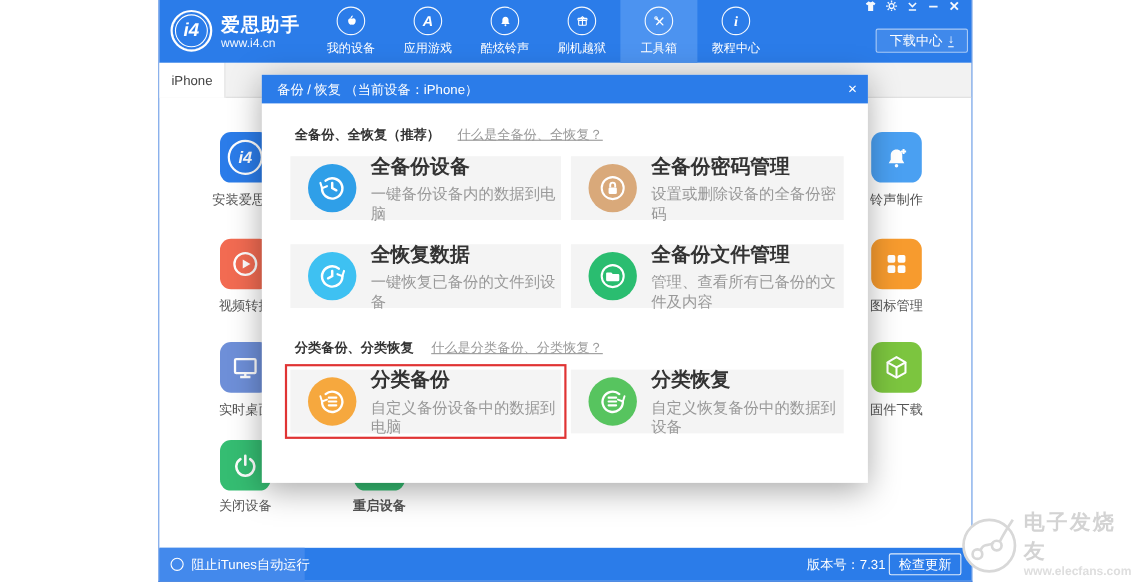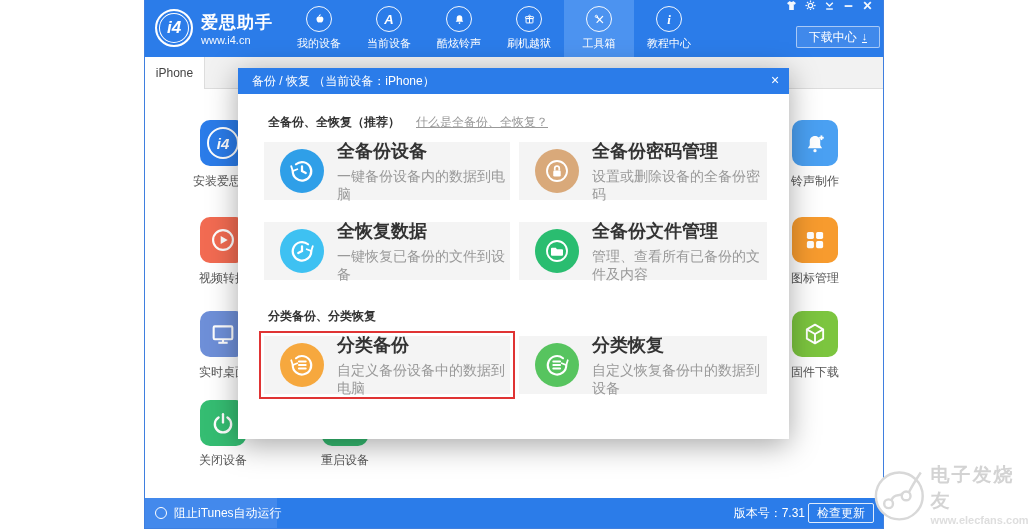--- a/index.html
+++ b/index.html
@@ -121,21 +121,21 @@
             <svg width="16" height="16" viewBox="0 0 24 24">
                 <path fill="#fff" d="M15.6 8.3c-.9 0-1.6.5-2.1.5s-1.3-.5-2.1-.5c-1.7 0-3.2 1.5-3.2 3.6 0 2.5 1.9 5.4 3.3 5.4.6 0 1.1-.4 1.9-.4s1.2.4 1.9.4c1.5 0 3.3-2.9 3.3-5.4 0-2.1-1.4-3.6-3-3.6zM13.7 7.3c.6-.7 1-1.6.9-2.6-.8.1-1.8.6-2.3 1.3-.5.6-.9 1.6-.8 2.5.9.1 1.7-.5 2.2-1.2z"></path>
               </svg>
           </span>
           <span class="nav-label">我的设备</span>
         </div>
         <div class="nav-item">
           <span class="nicon">
             <span class="glyph">A</span>
           </span>
-          <span class="nav-label">当前设备</span>
+          <span class="nav-label">应用游戏</span>
         </div>
         <div class="nav-item">
           <span class="nicon">
             <svg width="15" height="15" viewBox="0 0 24 24">
                 <path fill="#fff" d="M12 5c-2.8 0-4.5 2-4.5 4.5V13l-1.6 2.6h12.2L16.5 13V9.5C16.5 7 14.8 5 12 5z"></path>
                 <circle fill="#fff" cx="12" cy="17.6" r="1.4"></circle>
               </svg>
           </span>
           <span class="nav-label">酷炫铃声</span>
         </div>
@@ -243,21 +243,21 @@
           </svg>
       </div>
       <div class="tool-label" style="left:28px; top:363px;">关闭设备</div>
 
       <div class="tool-icon ti-restart" style="left:177px; top:311px;">
         <svg width="28" height="28" viewBox="0 0 24 24" fill="none" stroke="#fff" stroke-width="2" stroke-linecap="round">
             <path d="M17.5 13.5a6 6 0 1 1-1.6-5.6"></path>
             <polyline points="16.2,4.5 16.6,8.2 13,8" fill="none" stroke-width="1.6"></polyline>
           </svg>
       </div>
-      <div class="tool-label" style="left:150px; top:363px;">重启设备</div>
+      <div class="tool-label" style="left:150px; top:363px;font-weight:bold;">重启设备</div>
 
       <div class="tool-icon ti-ring" style="left:647px; top:31px;">
         <svg width="28" height="28" viewBox="0 0 24 24">
             <path fill="#fff" d="M12 6c-2.8 0-4.5 2-4.5 4.5V14l-1.6 2.6h12.2L16.5 14v-3.5C16.5 8 14.8 6 12 6z"></path>
             <circle fill="#fff" cx="12" cy="18.6" r="1.4"></circle>
             <g stroke="#fff" stroke-width="1.6">
               <line x1="17.5" y1="5.5" x2="17.5" y2="9.5"></line>
               <line x1="15.5" y1="7.5" x2="19.5" y2="7.5"></line>
             </g>
           </svg>
@@ -345,20 +345,21 @@
             </svg>
         </span>
         <div class="ctext">
           <div class="ctitle">全备份文件管理</div>
           <div class="cdesc">管理、查看所有已备份的文件及内容</div>
         </div>
       </div>
 
       <div class="sec-label" style="top:240px;">
         <span class="sec-heading">分类备份、分类恢复</span>
+        <span class="sec-link">什么是分类备份、分类恢复？</span>
       </div>
 
       <div class="card highlight" style="left:26px; top:268px; width:246px;">
         <span class="cicon" style="background:#f6a83e;">
           <svg width="30" height="30" viewBox="0 0 24 24" fill="none" stroke="#fff" stroke-linecap="round">
               <path stroke-width="1.7" d="M7.2 6.6A7.4 7.4 0 1 1 4.6 12"></path>
               <polyline stroke-width="1.4" points="3.4,8.2 4.6,12 8.2,10.6"></polyline>
               <g stroke-width="1.5">
                 <line x1="9.5" y1="9.2" x2="15" y2="9.2"></line>
                 <line x1="9.5" y1="12" x2="15" y2="12"></line>

